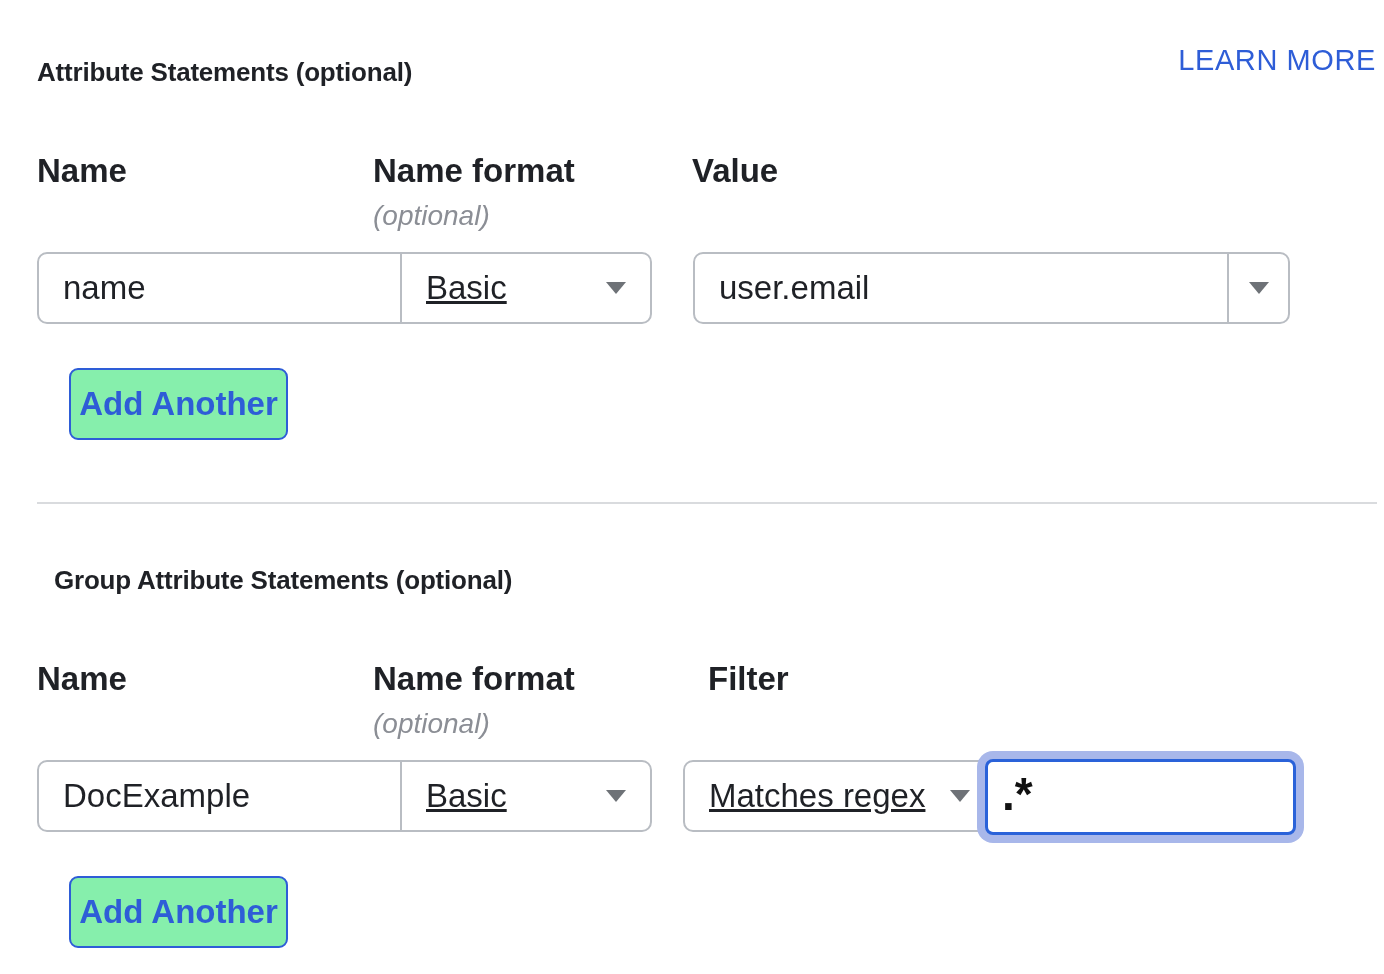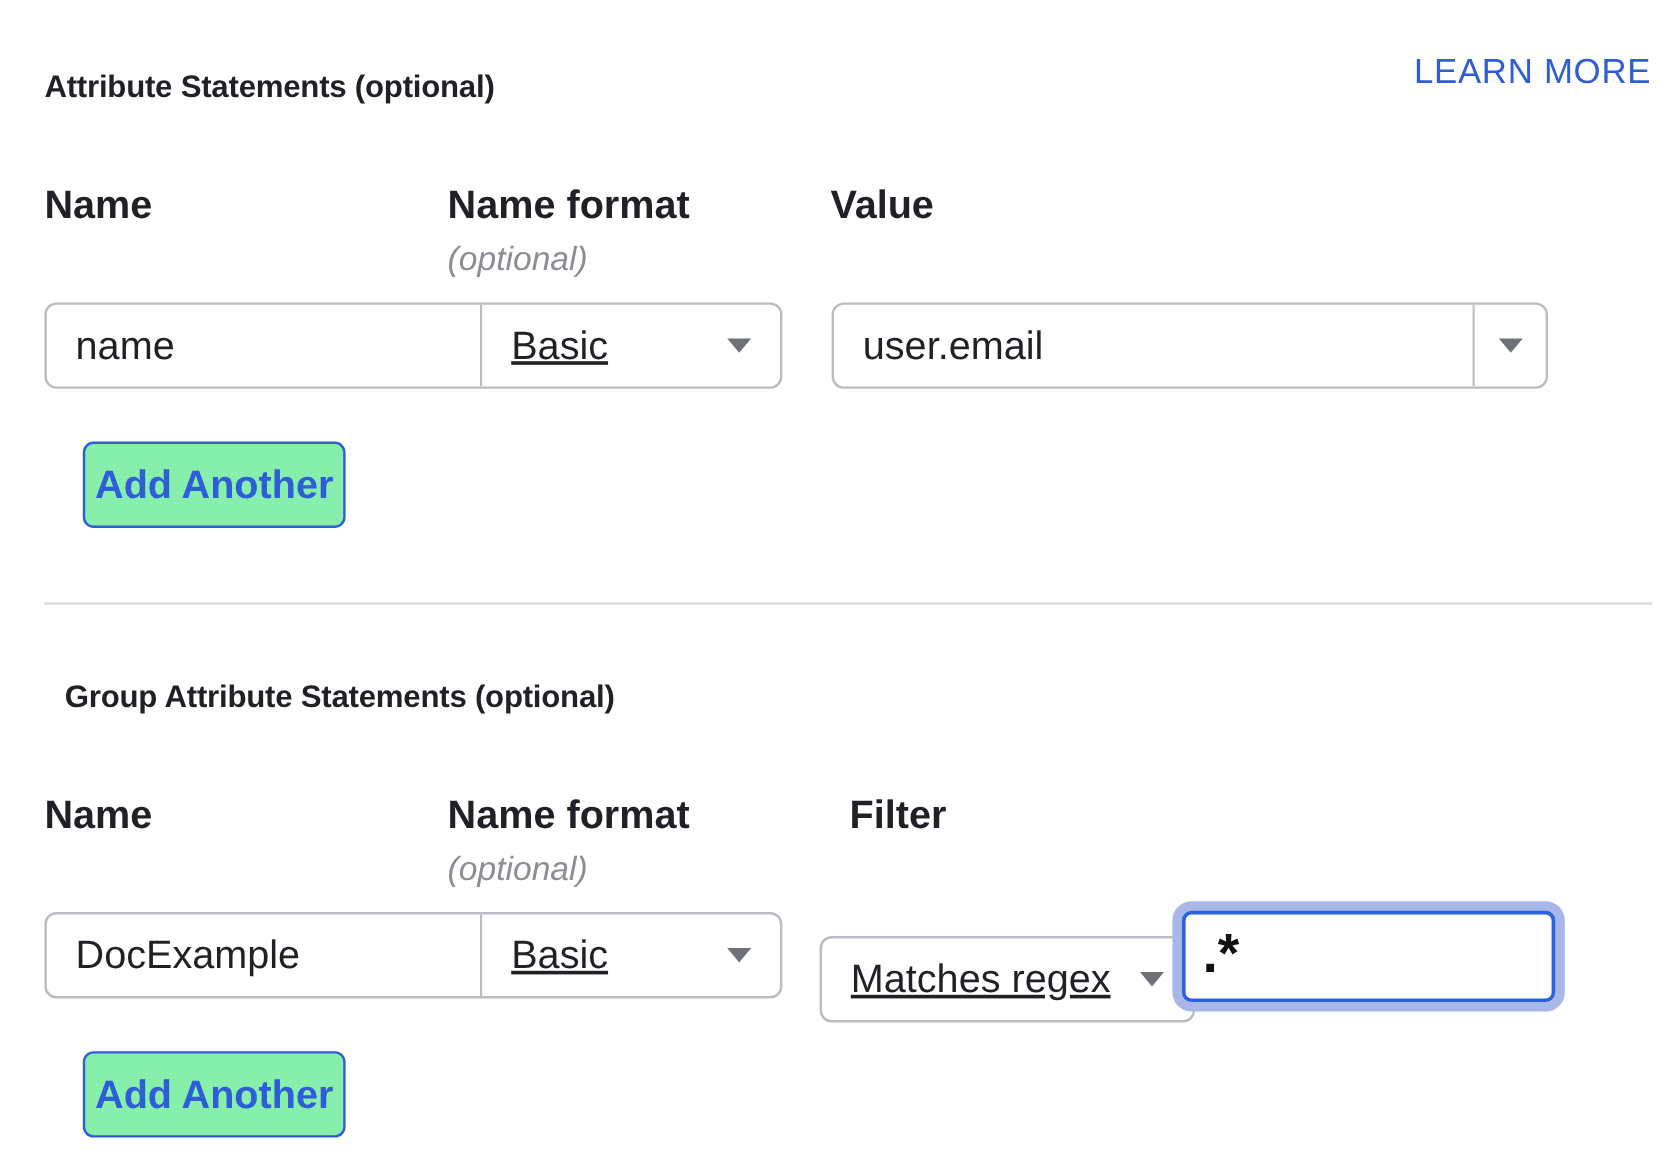--- a/index.html
+++ b/index.html
@@ -82,21 +82,21 @@
   <div class="col-label" style="left:708px;top:660px;">Filter</div>
 
   <div class="joined" style="left:37px;top:760px;width:615px;">
     <input class="text-part" type="text" value="DocExample" style="">
     <div class="select-part">
       <span class="select-label">Basic</span>
       <span class="caret"></span>
     </div>
   </div>
 
-  <div class="select-box" style="left:683px;top:780px;width:313px;">
+  <div class="select-box" style="left:683px;top:760px;width:313px;">
     <span class="select-label">Matches regex</span>
     <span class="caret"></span>
   </div>
 
   <input class="filter-input" type="text" value=".*" style="">
 
   <button class="add-another" style="top:876px;">Add Another</button>
 
 </div>
 

